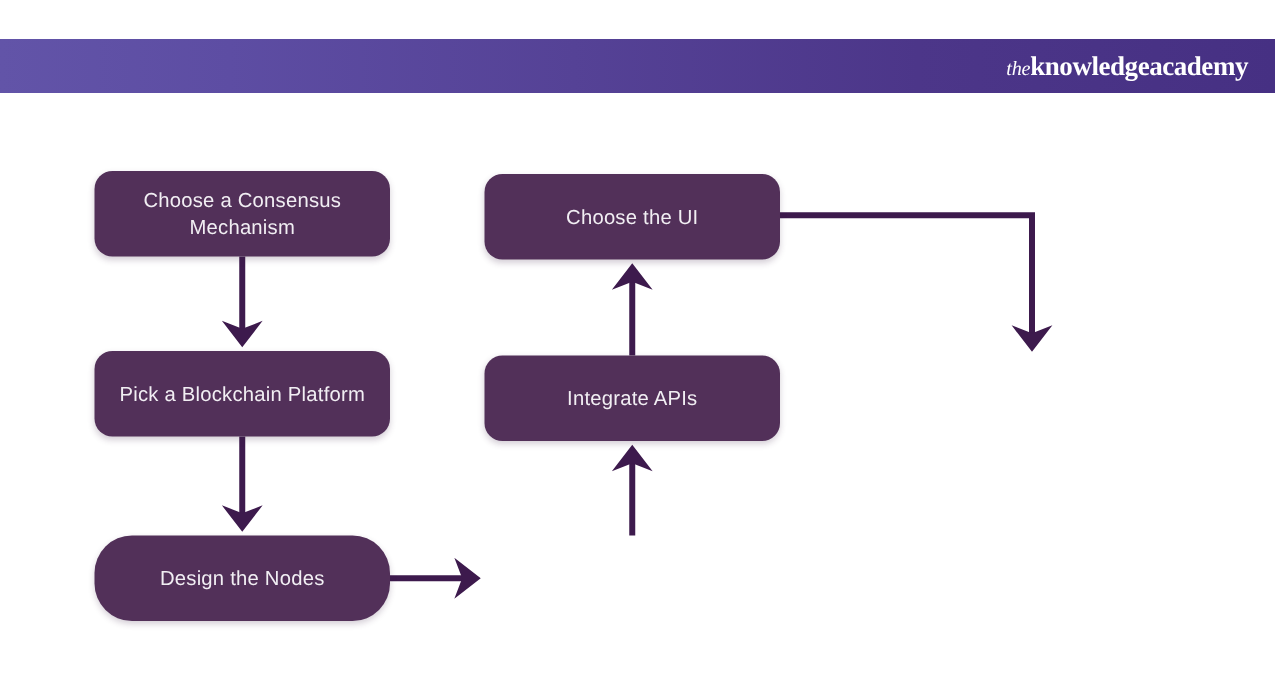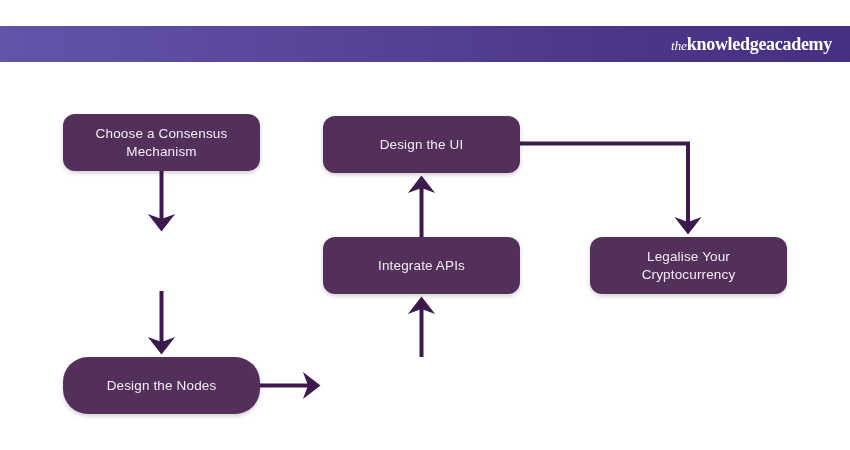--- a/index.html
+++ b/index.html
@@ -148,32 +148,32 @@
 
       <g>
         <path d="M 520 81.5 L 688 81.5 L 688 166.5" stroke="#3d1a4d" stroke-width="4" fill="none" stroke-linejoin="miter" marker-end="url(#arrowhead)"></path>
       </g>
     </svg>
 
     <div class="node" id="node-consensus">
       <span class="label">Choose a Consensus Mechanism</span>
     </div>
 
+    <div class="node" id="node-platform">
+      <span class="label">Pick a Blockchain Platform</span>
+    </div>
 
     <div class="node" id="node-nodes">
       <span class="label">Design the Nodes</span>
     </div>
 
 
     <div class="node" id="node-apis">
       <span class="label">Integrate APIs</span>
     </div>
 
     <div class="node" id="node-ui">
-      <span class="label">Design the UI</span>
+      <span class="label">Choose the UI</span>
     </div>
 
-    <div class="node" id="node-legalise">
-      <span class="label">Legalise Your Cryptocurrency</span>
-    </div>
 
   </div>
 </div>
 
 </body></html>

